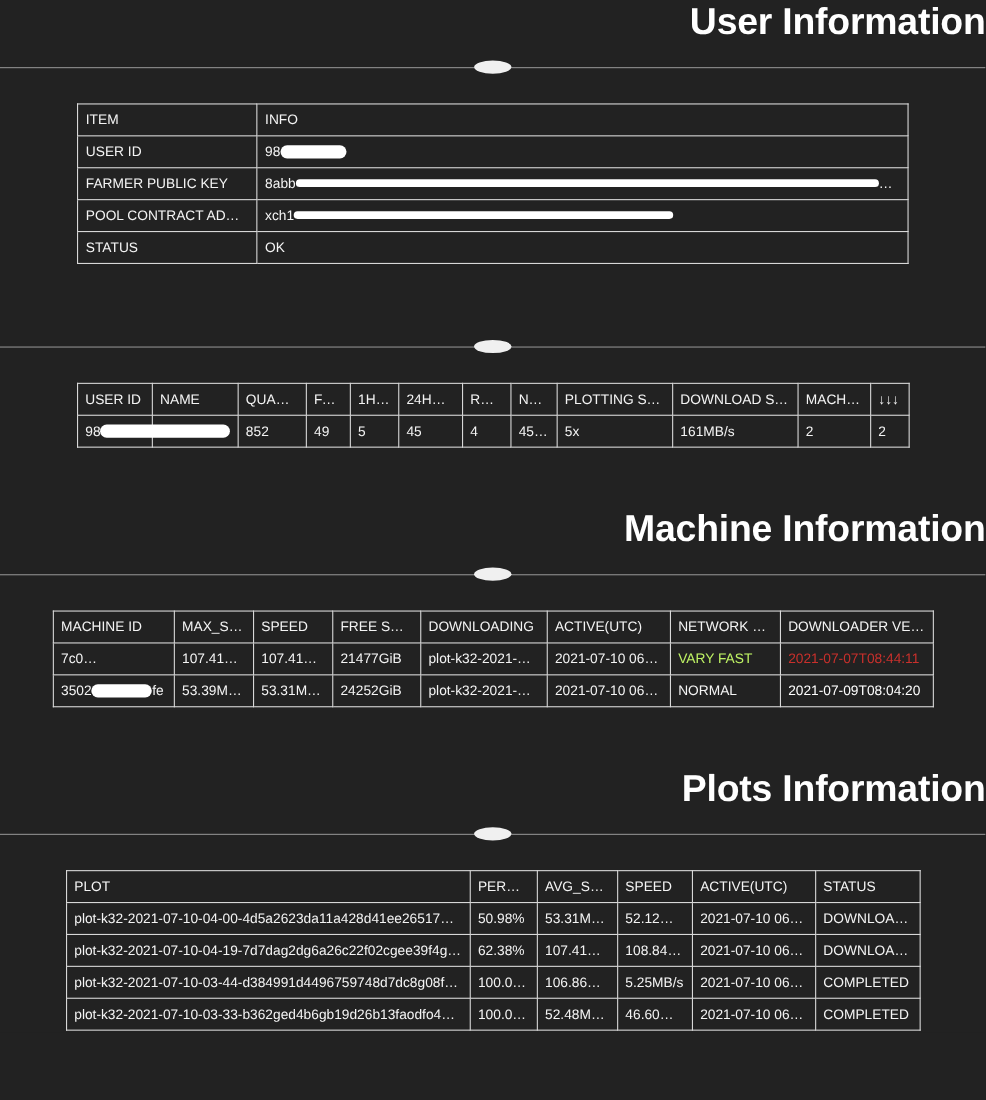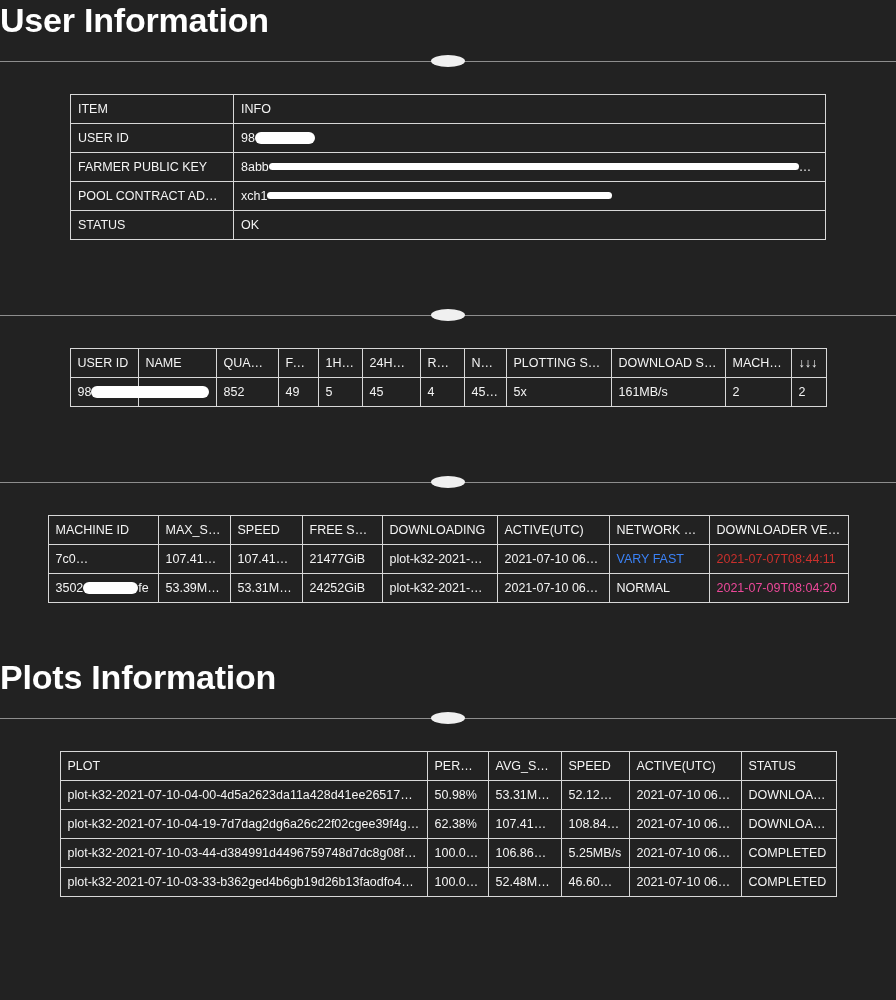--- a/index.html
+++ b/index.html
@@ -12,21 +12,21 @@
   body {
     font-family: "Liberation Sans", sans-serif;
     color: #f2f2f2;
     overflow-x: hidden;
   }
 
   .page { width: 896px; position: relative; }
 
   
   .section-title {
-    text-align: left;
+    text-align: right;
     font-size: 34px;
     font-weight: bold;
     letter-spacing: -0.2px;
     color: #ffffff;
     margin: 0;
     line-height: 1.18;
   }
   .divider {
     position: relative;
     height: 22px;
@@ -206,20 +206,21 @@
               <td>161MB/s</td>
               <td>2</td>
               <td>2</td>
             </tr>
           </tbody>
       </table>
     </div>
   </section>
 
   <section class="section sec-machine">
+    <h1 class="section-title">Machine Information</h1>
     <div class="divider">
       <div class="rule"></div>
       <div class="lens"></div>
     </div>
     <div class="tbl-gap"></div>
     <div class="table-wrap">
       <table class="grid" id="machine-table">
         <colgroup>
           <col style="width:110px">
             <col style="width:72px">
@@ -243,32 +244,32 @@
             </tr>
           </thead>
         <tbody id="machine-body">
             <tr>
               <td><span>7c0</span><span class="redact tall" style="width: 63px;"></span><span>64f</span></td>
               <td>107.41MB/s</td>
               <td>107.41MB/s</td>
               <td>21477GiB</td>
               <td>plot-k32-2021-07-10-...</td>
               <td>2021-07-10 06:22:55</td>
-              <td style="color: #3b82f6;">VARY FAST</td>
+              <td style="color: #bef264;">VARY FAST</td>
               <td style="color: rgb(201, 48, 44);">2021-07-07T08:44:11</td>
             </tr>
             <tr>
               <td><span>3502</span><span class="redact tall" style="width: 55px;"></span><span>fe</span></td>
               <td>53.39MB/s</td>
               <td>53.31MB/s</td>
               <td>24252GiB</td>
               <td>plot-k32-2021-07-10-...</td>
               <td>2021-07-10 06:23:08</td>
               <td style="color: rgb(244, 244, 244);">NORMAL</td>
-              <td style="color: #ec4899;">2021-07-09T08:04:20</td>
+              <td style="color: #ffffff;">2021-07-09T08:04:20</td>
             </tr>
           </tbody>
       </table>
     </div>
   </section>
 
   <section class="section sec-plots">
     <h1 class="section-title">Plots Information</h1>
     <div class="divider">
       <div class="rule"></div>

